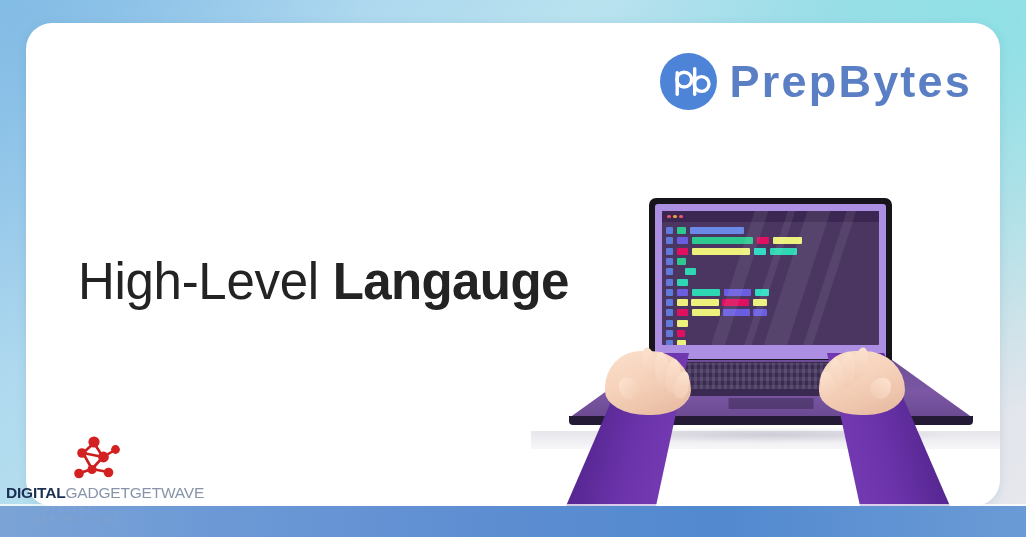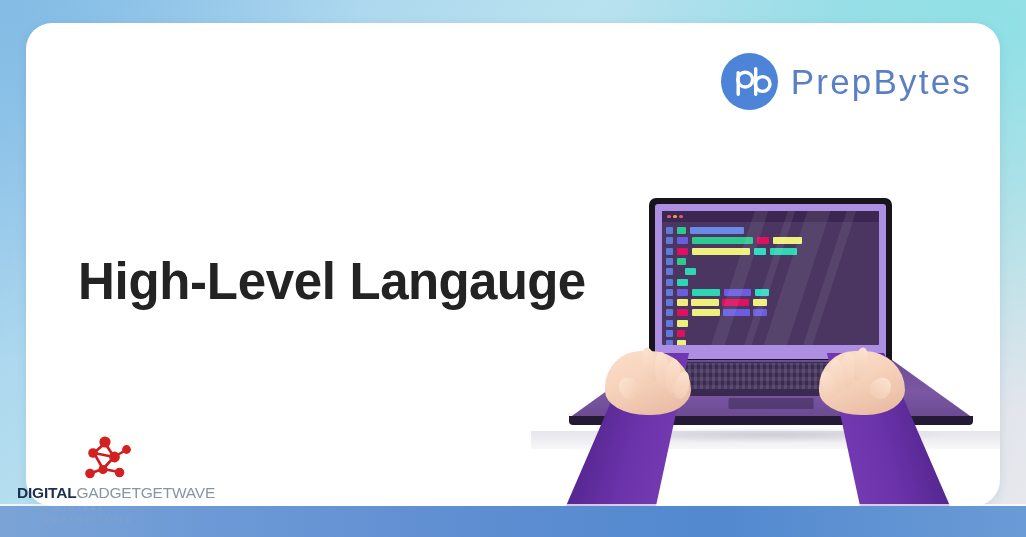--- a/index.html
+++ b/index.html
@@ -93,51 +93,51 @@
   #title {
     position: absolute;
     left: 52px;
     top: 232px;
     font-size: 51px;
     line-height: 1.05;
     color: #232323;
     white-space: nowrap;
     letter-spacing: -0.3px;
   }
-  #title .light { font-weight: 700; }
+  #title .light { font-weight: 400; }
   #title .bold  { font-weight: 700; letter-spacing: -0.6px; }
 
   
   #logo {
     position: absolute;
     right: 28px;
     top: 30px;
     display: flex;
     align-items: center;
     gap: 13px;
   }
   #logo-mark {
     width: 57px;
     height: 57px;
     border-radius: 50%;
     background: #4d84d8;
     position: relative;
     flex: 0 0 auto;
   }
   #logo-text {
-    font-size: 35px;
-    font-weight: 400;
+    font-size: 45px;
+    font-weight: 700;
     color: #5a7fc4;
     letter-spacing: 2.2px;
   }
 
   
   #watermark {
     position: absolute;
-    left: 17px;
+    left: 6px;
     bottom: 12px;
     width: 192px;
     z-index: 6;
   }
   #wm-icon {
     position: absolute;
     left: 62px;
     top: -54px;
     width: 56px;
     height: 52px;

